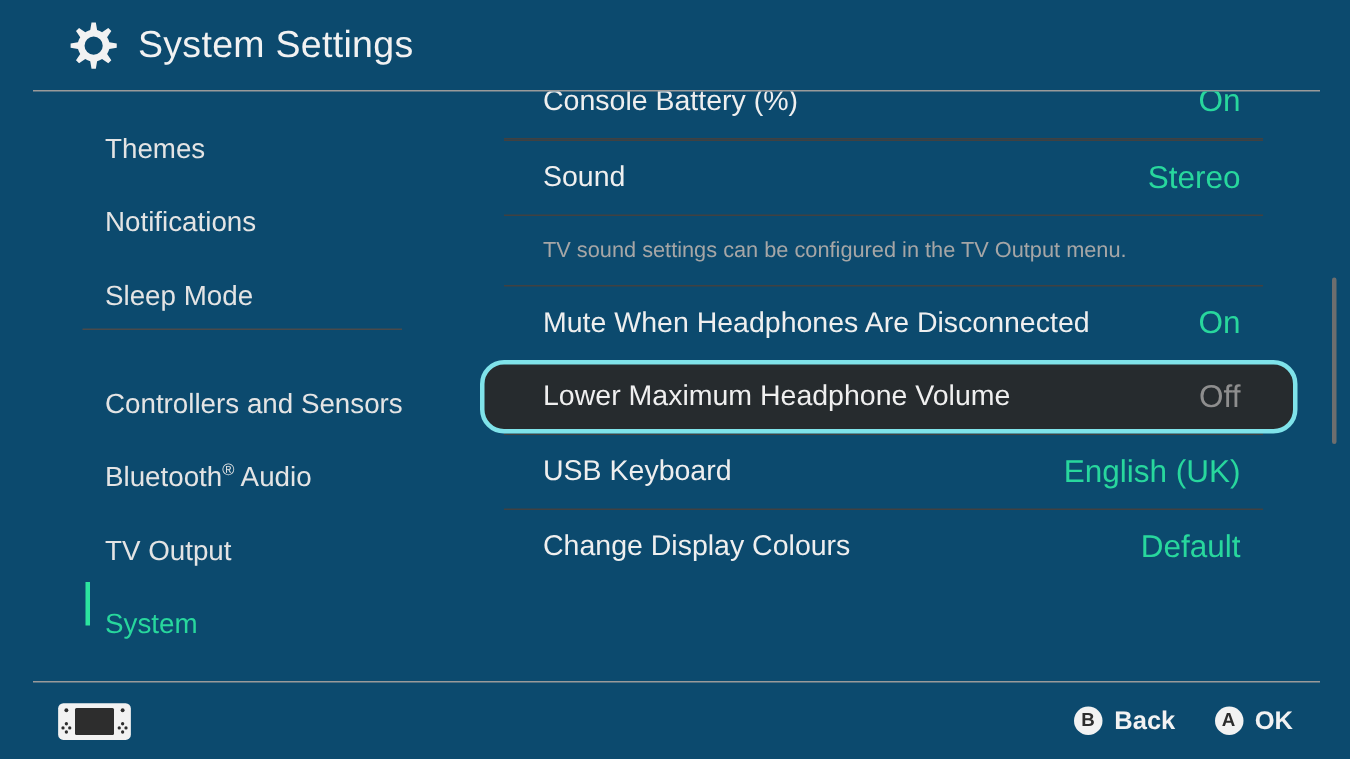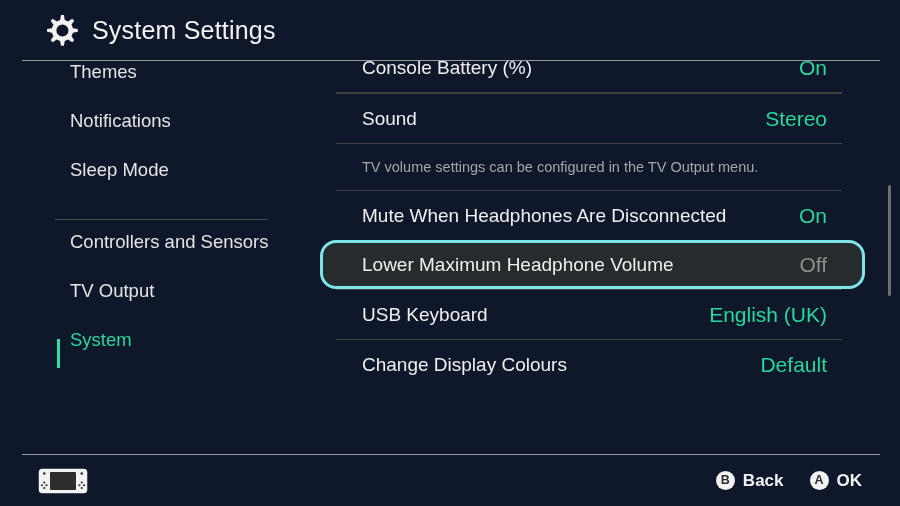--- a/index.html
+++ b/index.html
@@ -11,21 +11,21 @@
     height: 506px;
     background: #2d2d2d;
     font-family: "Liberation Sans", sans-serif;
     overflow: hidden;
     -webkit-font-smoothing: antialiased;
   }
   .screen {
     position: relative;
     width: 900px;
     height: 506px;
-    background: #0f172a;
+    background: #0c4a6e;
     overflow: hidden;
   }
 
   
   .header {
     position: absolute;
     left: 0;
     top: 0;
     width: 900px;
     height: 60px;
@@ -60,21 +60,21 @@
     position: absolute;
     left: 0;
     top: 61px;
     width: 300px;
     height: 393px;
   }
   .side-item {
     position: relative;
     height: 49px;
     display: flex;
-    align-items: flex-start;
+    align-items: flex-end;
     padding-left: 70px;
     box-sizing: border-box;
   }
   .side-label {
     color: #e4e4e4;
     font-size: 18.5px;
     font-weight: 400;
     white-space: nowrap;
   }
   .side-item.active .side-label {
@@ -275,20 +275,23 @@
     <div class="side-item">
       <span class="side-label">Sleep Mode</span>
     </div>
 
     <div class="side-divider"></div>
 
     <div class="side-item">
       <span class="side-label">Controllers and Sensors</span>
     </div>
     <div class="side-item">
+      <span class="side-label"><span>Bluetooth</span><span class="side-sup">®</span><span> Audio</span></span>
+    </div>
+    <div class="side-item">
       <span class="side-label">TV Output</span>
     </div>
     <div class="side-item active">
       <span class="side-label">System</span>
     </div>
 
   </div>
 
   <div class="main">
     <div class="rows">
@@ -298,21 +301,21 @@
         <span class="row-value">On</span>
       </div>
       <div class="row-sep"></div>
       <div class="row-sep"></div>
 
       <div class="row">
         <span class="row-label">Sound</span>
         <span class="row-value">Stereo</span>
       </div>
       <div class="row-sep"></div>
-      <div class="row-desc">TV volume settings can be configured in the TV Output menu.</div>
+      <div class="row-desc">TV sound settings can be configured in the TV Output menu.</div>
       <div class="row-sep"></div>
 
       <div class="row">
         <span class="row-label">Mute When Headphones Are Disconnected</span>
         <span class="row-value">On</span>
       </div>
 
       <div class="row selected">
         <span class="row-label">Lower Maximum Headphone Volume</span>
         <span class="row-value off">Off</span>

